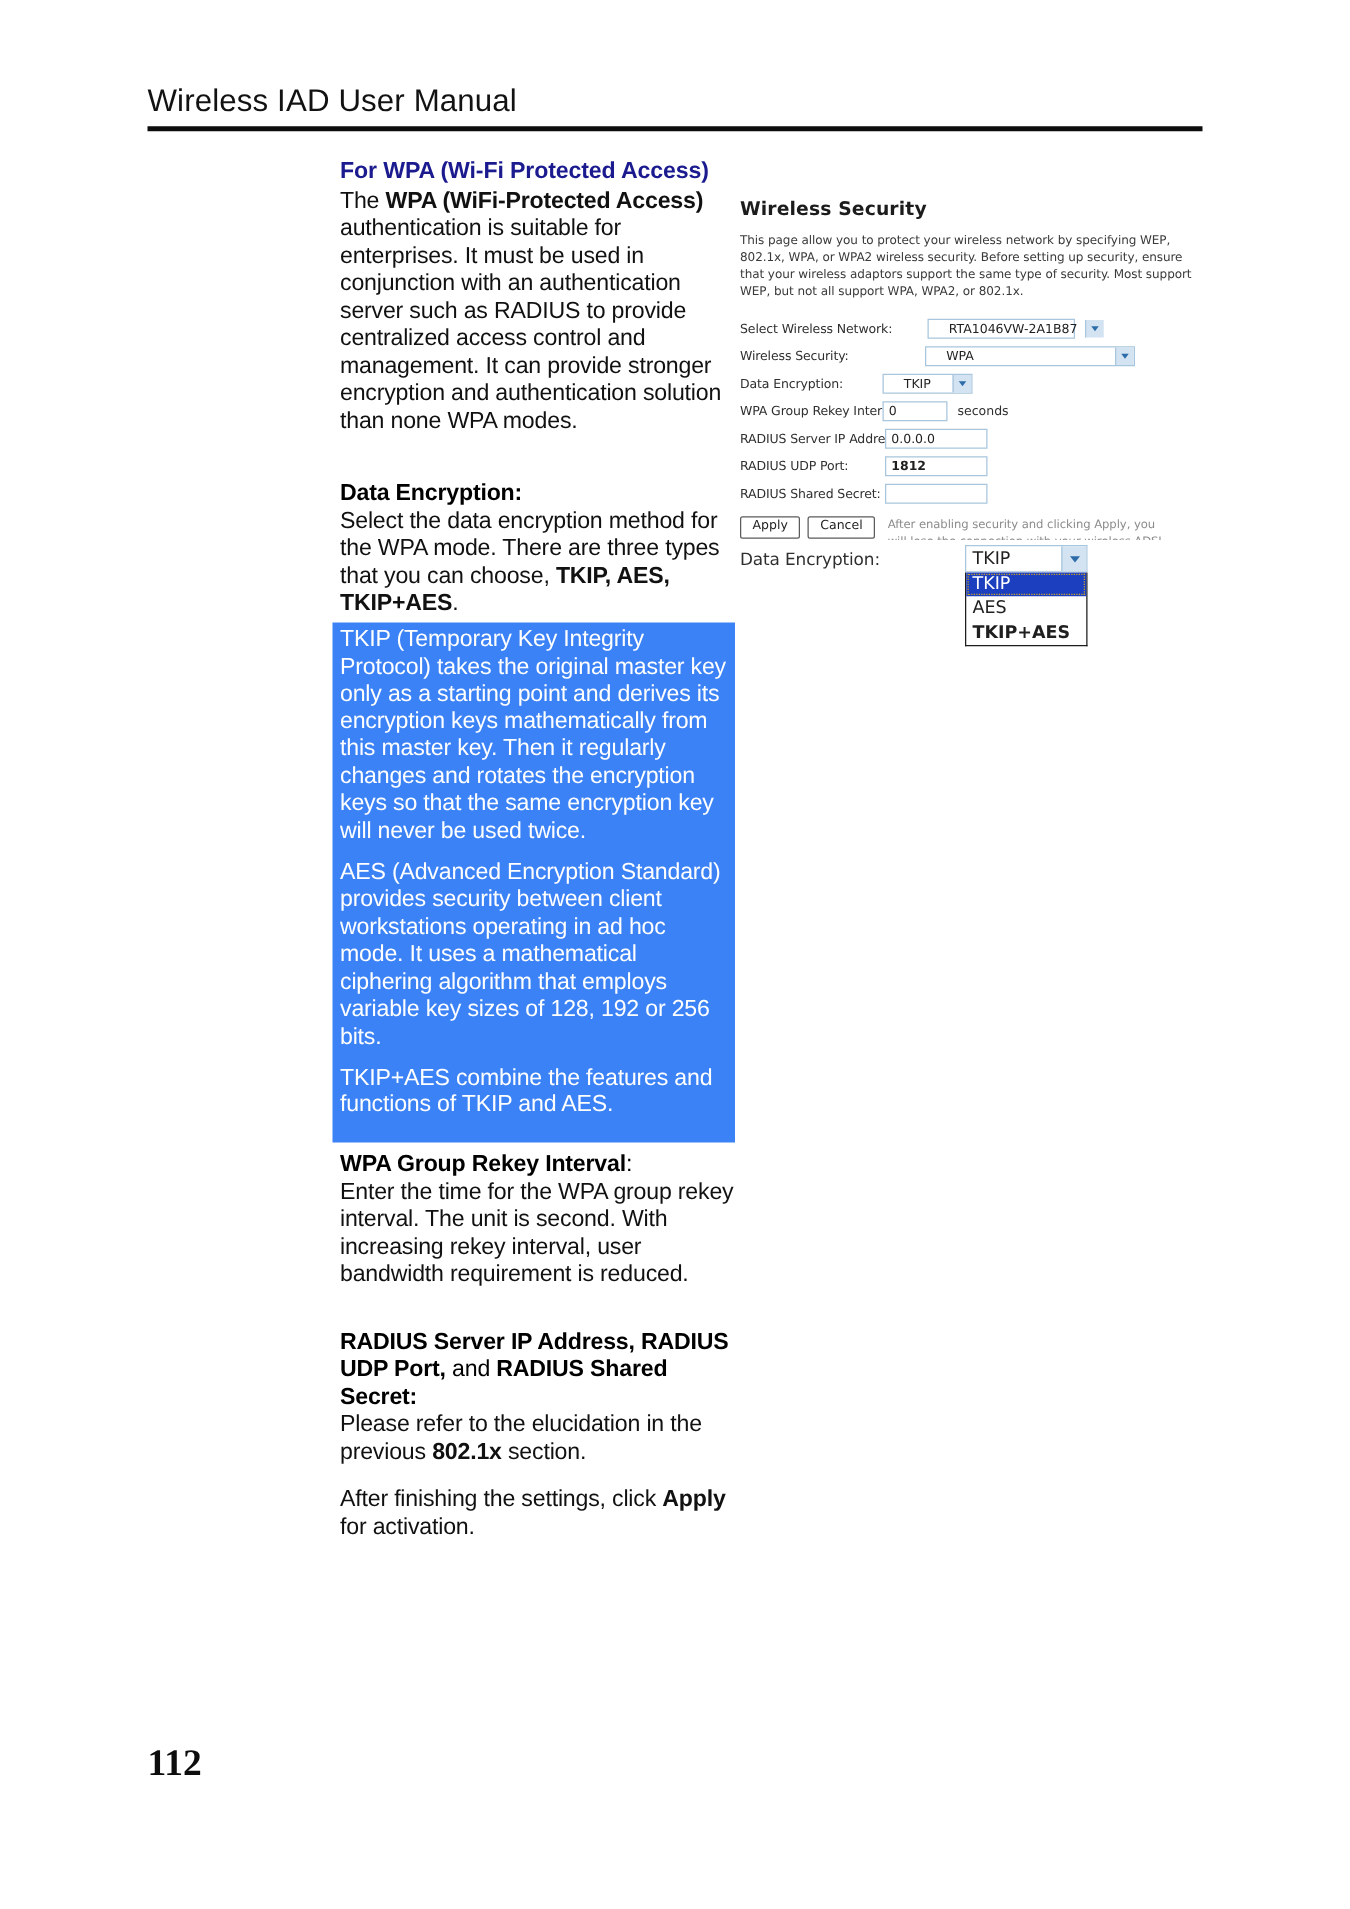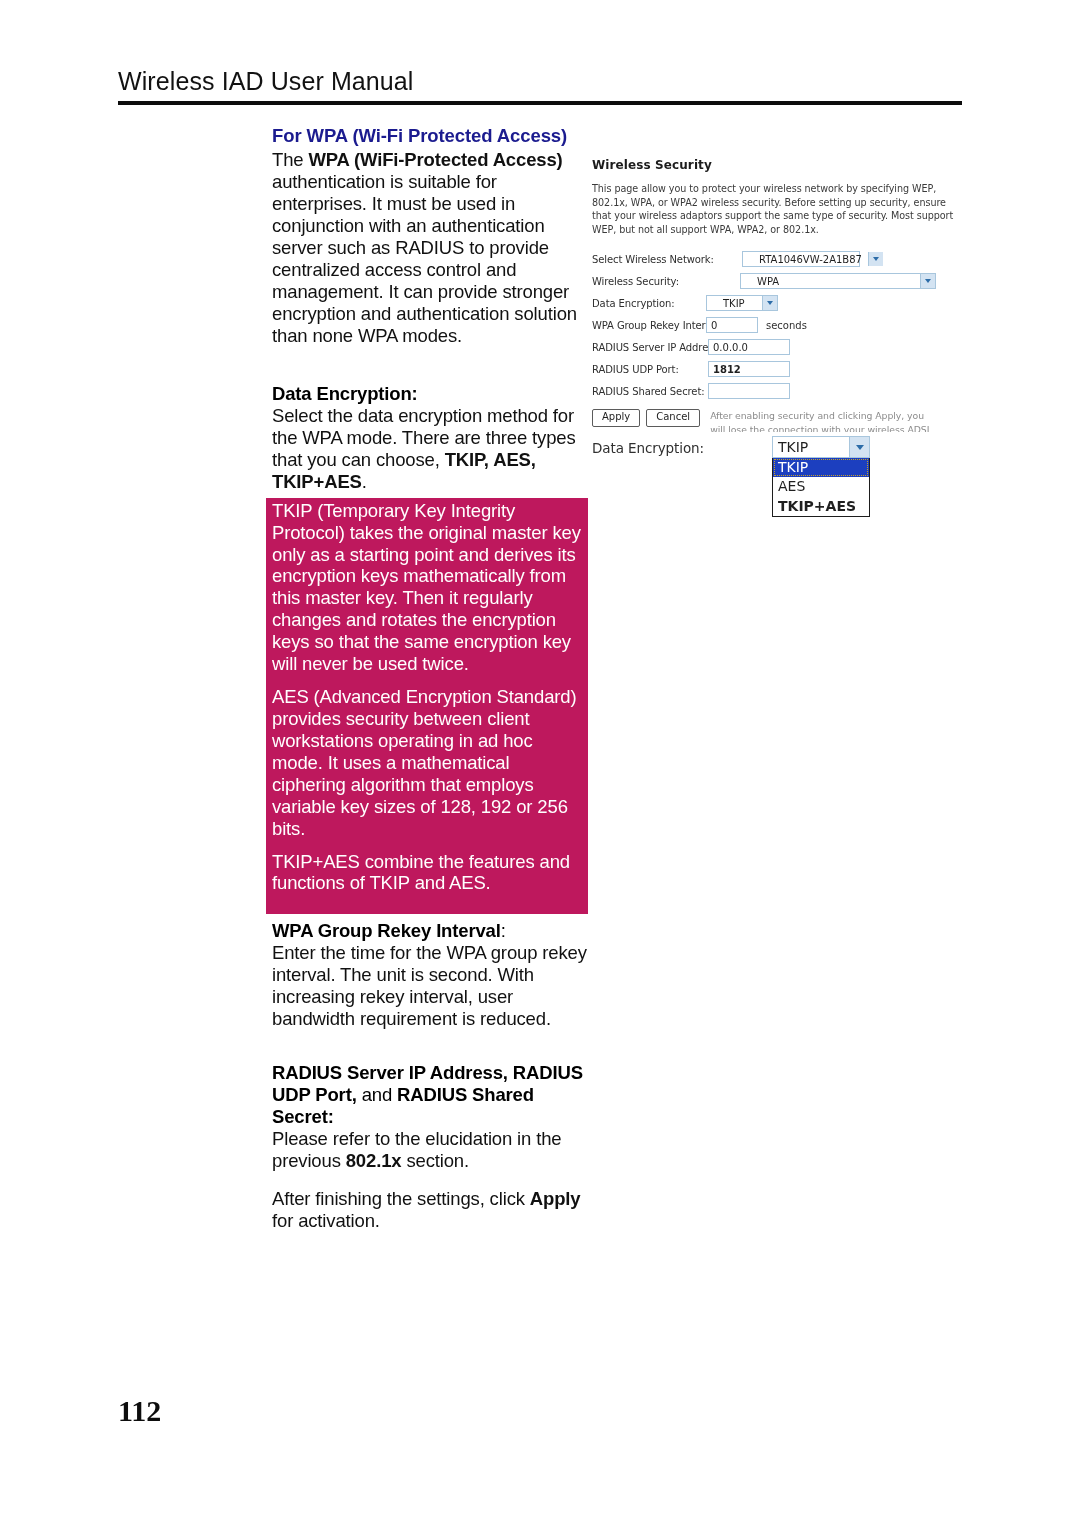--- a/index.html
+++ b/index.html
@@ -73,21 +73,21 @@
     font-weight: bold;
     line-height: 1.19;
     margin: 0;
     letter-spacing: -0.15px;
   }
   .sub-heading .reg { font-weight: normal; }
   b.strong { font-weight: bold; }
 
   
   .hl-block {
-    background: #be185d;
+    background: #3b82f6;
     color: #ffffff;
     padding: 2px 4px 4px 6px;
     margin: 5px 0 6px -6px;
     width: 322px;
     box-sizing: border-box;
   }
   .hl-block p {
     margin: 0 0 11px 0;
     font-size: 18.5px;
     line-height: 1.185;
@@ -110,21 +110,21 @@
     top: 34px;
     width: 374px;
   }
   #shot-dropdown {
     left: 592px;
     top: 308px;
     width: 374px;
   }
 
   .shot-title {
-    font-size: 12px;
+    font-size: 15px;
     font-weight: bold;
     color: #1c1c1c;
     margin: 0 0 10px 0;
     letter-spacing: 0.1px;
   }
   .shot-desc {
     font-size: 9.6px;
     line-height: 1.42;
     color: #3a3a3a;
     margin: 0 0 12px 0;
@@ -176,21 +176,21 @@
     flex: 0 0 14px;
   }
   .sel .arrow-btn i {
     display: block;
     width: 0; height: 0;
     border-left: 3.5px solid transparent;
     border-right: 3.5px solid transparent;
     border-top: 4px solid #2c6ca8;
   }
   .sel-network { width: 118px; margin-left: 4px; }
-  .sel-security { width: 196px; margin-left: 2px; text-align: right; }
+  .sel-security { width: 168px; margin-left: 2px; text-align: right; }
   .sel-encrypt  { width: 72px;  margin-left: -32px; }
 
   .txt {
     height: 16px;
     box-sizing: border-box;
     border: 1px solid #a8c6dd;
     background: #ffffff;
     font-size: 10px;
     color: #1f1f1f;
     padding: 1px 0 0 4px;

